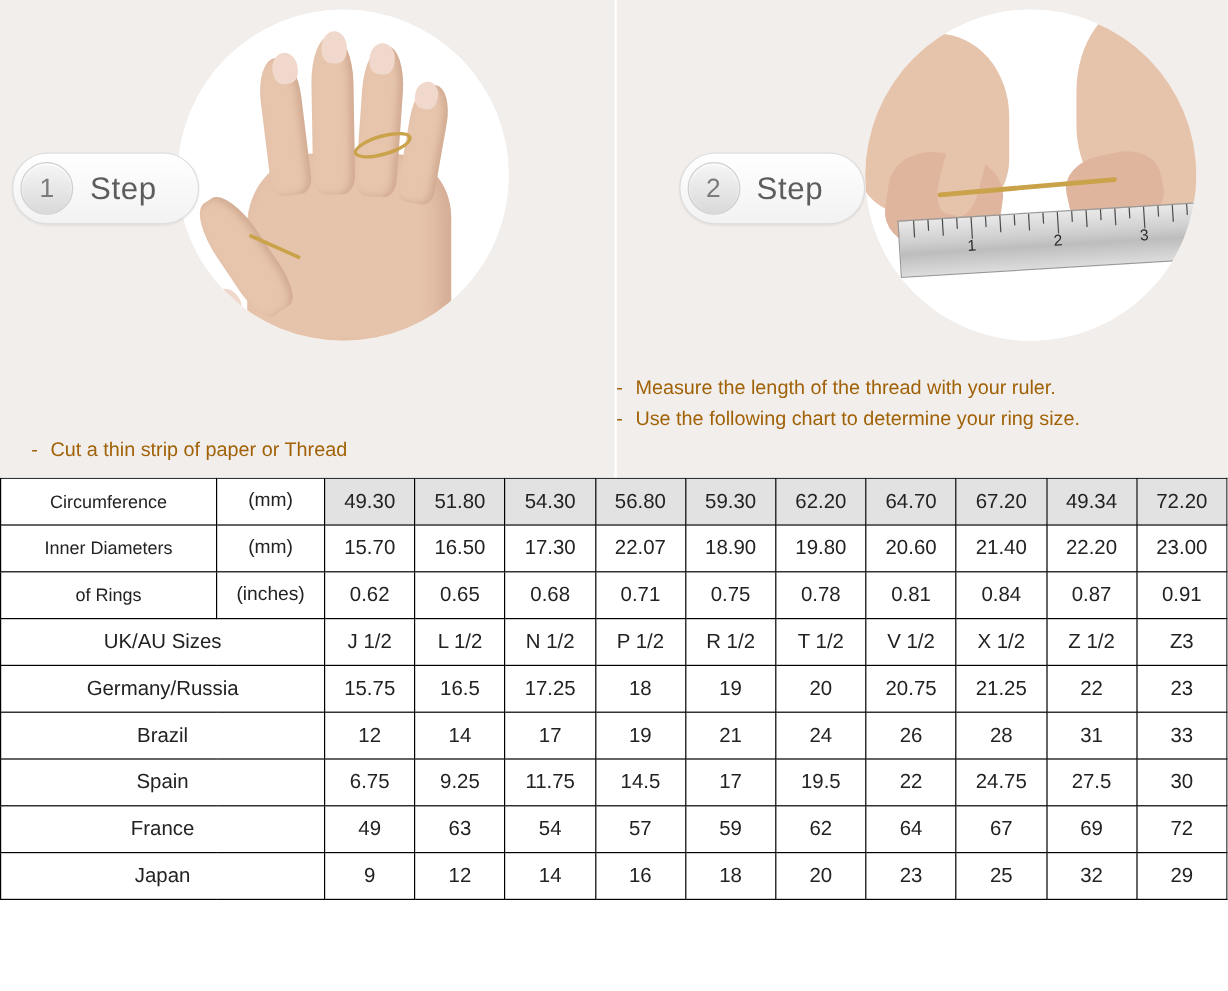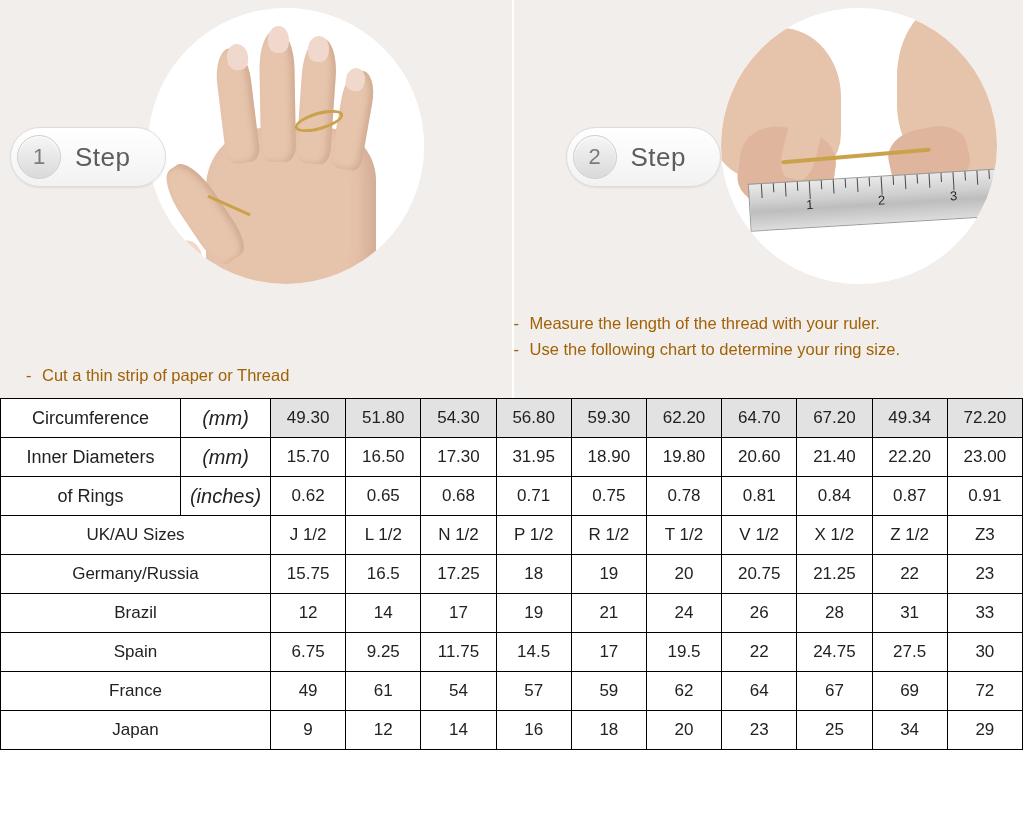--- a/index.html
+++ b/index.html
@@ -181,31 +181,30 @@
   table.size-table td {
     border: 1px solid #000;
     height: 38px;
     text-align: center;
     padding: 0 2px;
     white-space: nowrap;
     overflow: hidden;
   }
   td.lbl {
     text-align: center;
-    font-size: 18px;
+    font-size: 15px;
     padding: 0 6px;
   }
   td.lbl-left {
     text-align: left;
     font-size: 17px;
     padding-left: 6px;
   }
   td.unit {
-    font-size: 20px;
-    font-style: italic;
+    font-size: 16px;
   }
   td.shaded { background: #e2e2e2; }
   .col-label { width: 180px; }
   .col-unit  { width: 90px; }
 </style>
 </head>
 <body>
 
 <div class="page">
 
@@ -339,21 +338,21 @@
         <td class="shaded">72.20</td>
       </tr>
 
 
       <tr>
         <td class="lbl">Inner Diameters</td>
         <td class="unit">(mm)</td>
         <td>15.70</td>
         <td>16.50</td>
         <td>17.30</td>
-        <td>31.95</td>
+        <td>22.07</td>
         <td>18.90</td>
         <td>19.80</td>
         <td>20.60</td>
         <td>21.40</td>
         <td>22.20</td>
         <td>23.00</td>
       </tr>
 
       <tr>
         <td class="lbl">of Rings</td>
@@ -423,40 +422,40 @@
         <td>19.5</td>
         <td>22</td>
         <td>24.75</td>
         <td>27.5</td>
         <td>30</td>
       </tr>
 
       <tr>
         <td class="lbl-left" colspan="2">France</td>
         <td>49</td>
-        <td>61</td>
+        <td>63</td>
         <td>54</td>
         <td>57</td>
         <td>59</td>
         <td>62</td>
         <td>64</td>
         <td>67</td>
         <td>69</td>
         <td>72</td>
       </tr>
 
       <tr>
         <td class="lbl-left" colspan="2">Japan</td>
         <td>9</td>
         <td>12</td>
         <td>14</td>
         <td>16</td>
         <td>18</td>
         <td>20</td>
         <td>23</td>
         <td>25</td>
-        <td>34</td>
+        <td>32</td>
         <td>29</td>
       </tr>
     </tbody>
   </table>
 
 </div>
 
 </body></html>

